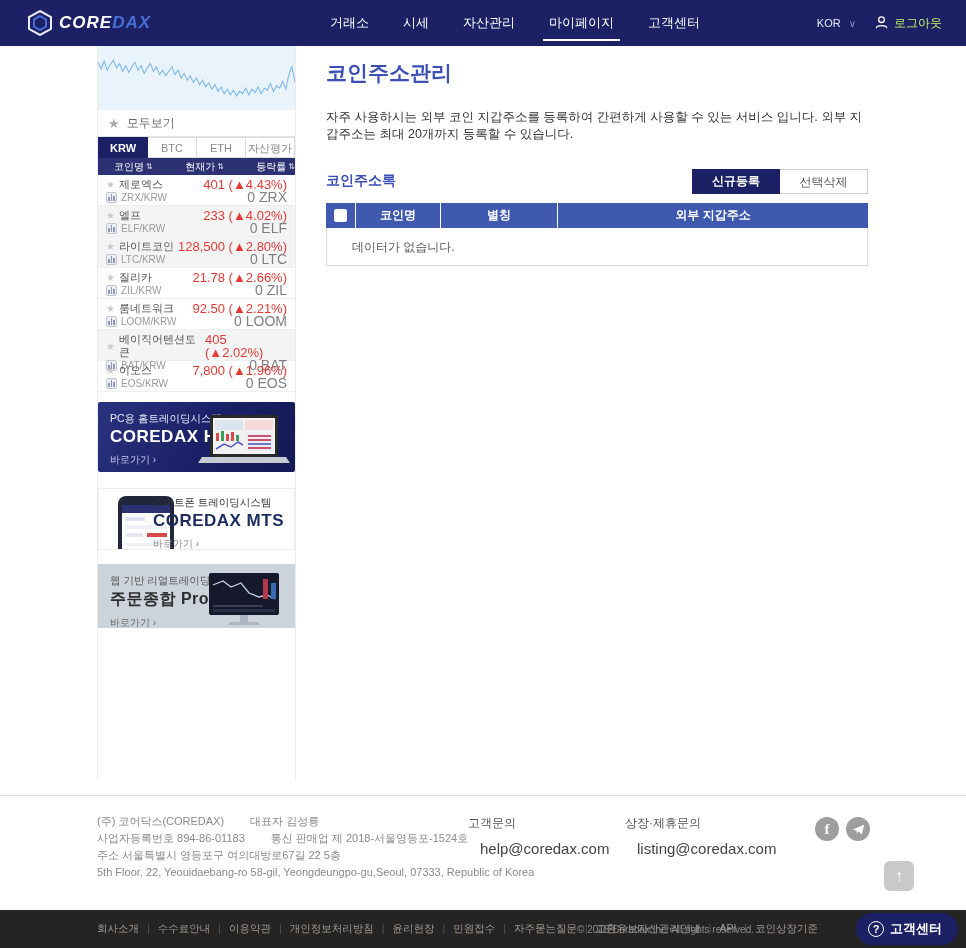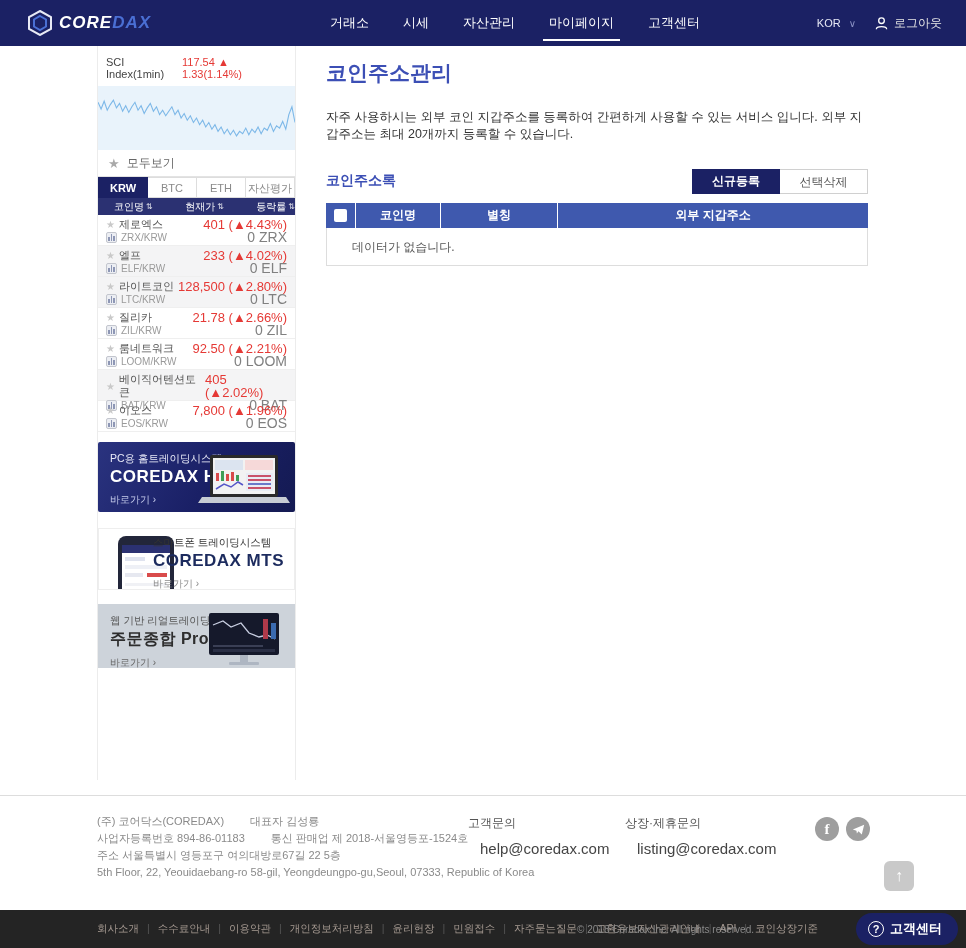--- a/index.html
+++ b/index.html
@@ -10,21 +10,21 @@
   .topnav { position:absolute; left:0; top:0; width:966px; height:46px; background:#1b2164; display:flex; align-items:center; }
   .logo { position:absolute; left:28px; top:10px; display:flex; align-items:center; cursor:pointer; }
   .logo-text { margin-left:7px; font-size:17px; font-weight:bold; letter-spacing:1px; font-style:italic; }
   .logo-core { color:#fff; } .logo-dax { color:#4a6fd4; }
   .nav-menu { position:absolute; left:330px; top:0; height:46px; display:flex; gap:34px; align-items:center; }
   .nav-item { color:#fff; font-size:13px; height:46px; line-height:46px; cursor:pointer; position:relative; }
   .nav-item.active::after { content:""; position:absolute; left:-6px; right:-6px; bottom:5px; height:2px; background:#fff; }
   .nav-right { position:absolute; right:24px; top:0; height:46px; display:flex; align-items:center; gap:8px; }
   .lang { color:#e7e9f5; font-size:11px; cursor:pointer; }
   .chev { color:#8b92c4; font-size:10px; cursor:pointer; }
-  .logout { color:#e5e5e5; font-size:12px; cursor:pointer; display:flex; align-items:center; gap:5px; margin-left:10px; }
+  .logout { color:#bef264; font-size:12px; cursor:pointer; display:flex; gap:5px; margin-left:10px; }
 
   
   .sidebar { position:absolute; left:97px; top:46px; width:199px; height:734px; background:#fff; border-left:1px solid #ececec; border-right:1px solid #ececec; }
   .sci-row { display:flex; justify-content:space-between; align-items:center; padding:10px 8px 6px 8px; }
   .sci-label { font-size:11px; color:#444; }
   .sci-value { font-size:11px; color:#e53935; }
   .sci-chart { height:64px; background:#e9f3fb; overflow:hidden; }
   .view-all { display:flex; align-items:center; gap:7px; height:27px; padding:0 10px; border-bottom:1px solid #e3e3e3; cursor:pointer; }
   .view-all .star-icon { color:#a9a9a9; font-size:13px; }
   .view-all-label { font-size:12px; color:#666; }
@@ -134,24 +134,20 @@
         <svg width="15" height="15" viewBox="0 0 16 16">
           <circle cx="8" cy="5" r="3" fill="none" stroke="#fff" stroke-width="1.4"></circle>
           <path d="M2.5 14 C2.5 10.5 13.5 10.5 13.5 14" fill="none" stroke="#fff" stroke-width="1.4"></path>
         </svg>
         <span>로그아웃</span>
       </span>
     </div>
   </div>
 
   <div class="sidebar">
-    <div class="sci-row">
-      <span class="sci-label">SCI Index(1min)</span>
-      <span class="sci-value">117.54 ▲ 1.33(1.14%)</span>
-    </div>
     <div class="sci-chart">
       <svg width="197" height="64" viewBox="0 0 197 64" preserveAspectRatio="none">
         <polyline id="spark-line" points="0,16.3 3.078125,23.0 6.15625,15.2 9.234375,24.2 12.3125,18.6 15.390625,14.1 18.46875,21.9 21.546875,17.4 24.625,25.3 27.703125,19.7 30.78125,26.4 33.859375,20.8 36.9375,16.3 40.015625,24.2 43.09375,19.7 46.171875,27.5 49.25,21.9 52.328125,17.4 55.40625,25.3 58.484375,20.8 61.5625,28.6 64.640625,24.2 67.71875,29.8 70.796875,25.3 73.875,20.8 76.953125,28.6 80.03125,24.2 83.109375,32.0 86.1875,27.5 89.265625,34.2 92.34375,29.8 95.421875,36.5 98.5,32.0 101.578125,38.7 104.65625,34.2 107.734375,41.0 110.8125,36.5 113.890625,43.2 116.96875,38.7 120.046875,45.4 123.125,41.0 126.203125,47.7 129.28125,43.2 132.359375,48.8 135.4375,44.3 138.515625,49.9 141.59375,45.4 144.671875,47.7 147.75,42.1 150.828125,48.8 153.90625,43.2 156.984375,46.6 160.0625,41.0 163.140625,47.7 166.21875,42.1 169.296875,44.3 172.375,37.6 175.453125,45.4 178.53125,39.8 181.609375,42.1 184.6875,35.4 187.765625,43.2 190.84375,28.6 193.921875,20.8 197,36.5" fill="none" stroke="#7db8e8" stroke-width="1.1"></polyline>
       </svg>
     </div>
     <div class="view-all">
       <span class="star-icon">★</span>
       <span class="view-all-label">모두보기</span>
     </div>
     <div class="side-tabs">

